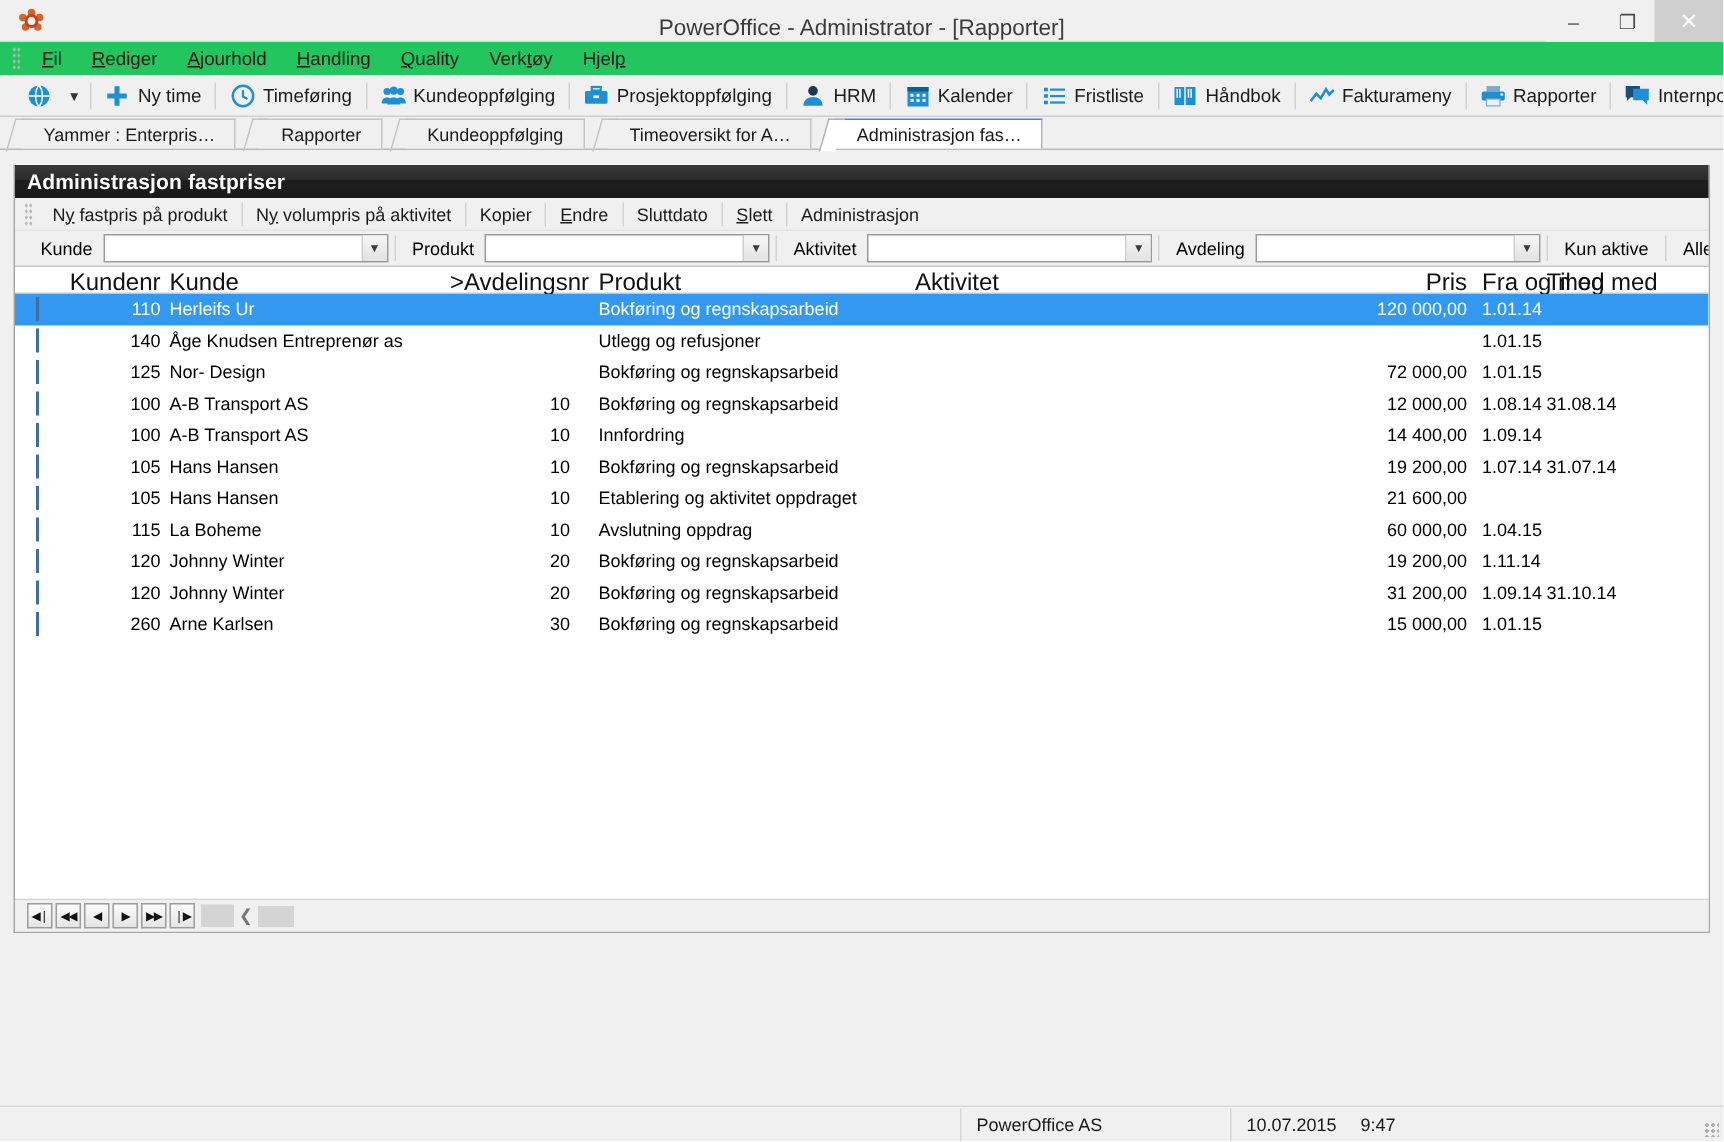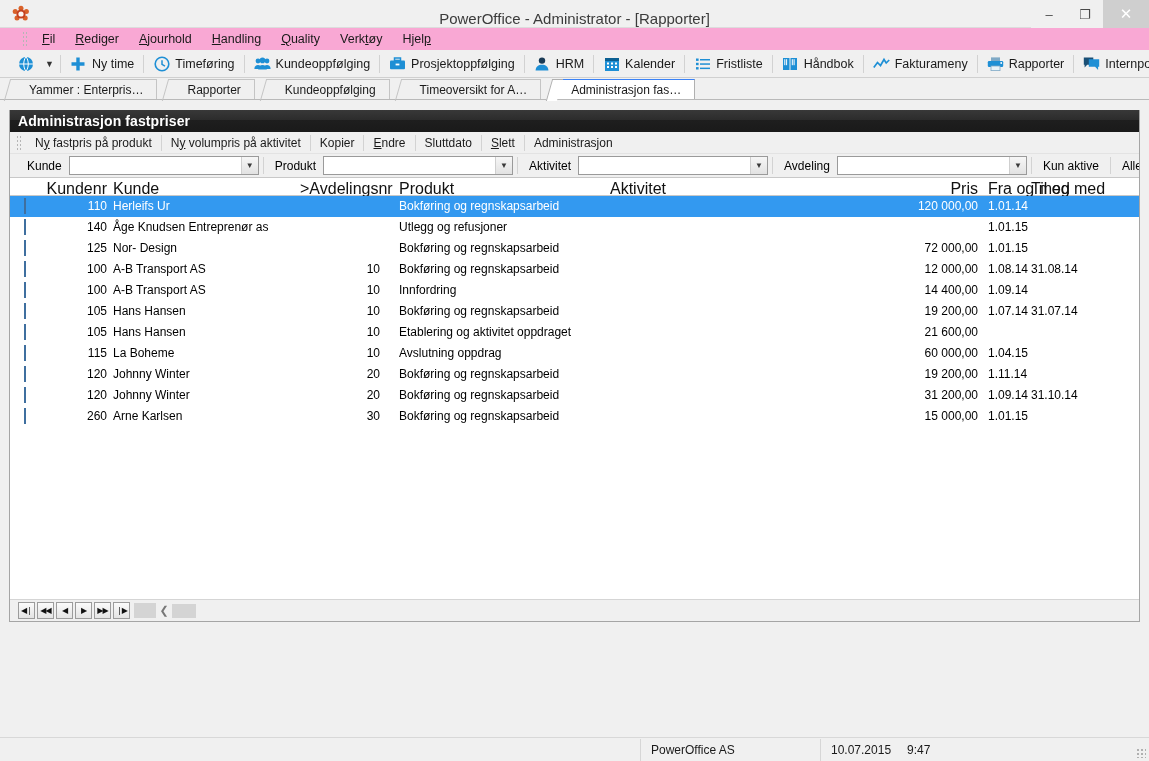--- a/index.html
+++ b/index.html
@@ -45,23 +45,23 @@
     width: 36px; height: 28px;
     display: flex; align-items: center; justify-content: center;
     font-size: 13px; color: #4a4a4a;
     background: #f0f0f0;
   }
   .win-btn.close { background: #cfcfcf; width: 46px; color:#fff; font-size:15px;}
 
   
   .menubar {
     height: 22px;
-    background: #f9a8d4;
-    display: flex; align-items: center;
-    padding-left: 22px;
+    background: #22c55e;
+    display: flex; align-items: center;
+    padding-left: 8px;
   }
   .grip {
     width: 6px; height: 16px;
     background-image: radial-gradient(#b5b5b5 40%, transparent 41%);
     background-size: 3px 4px;
     margin-right: 4px;
   }
   .menu-item {
     padding: 2px 10px;
     font-size: 12.5px; color: #1a1a1a;

